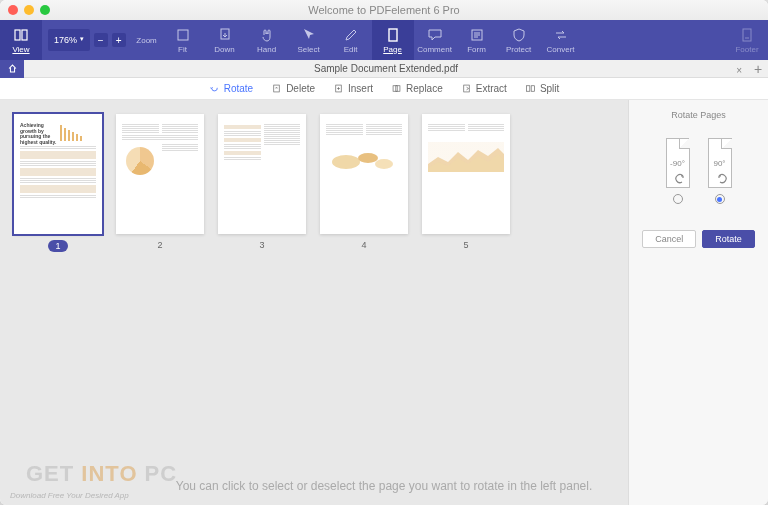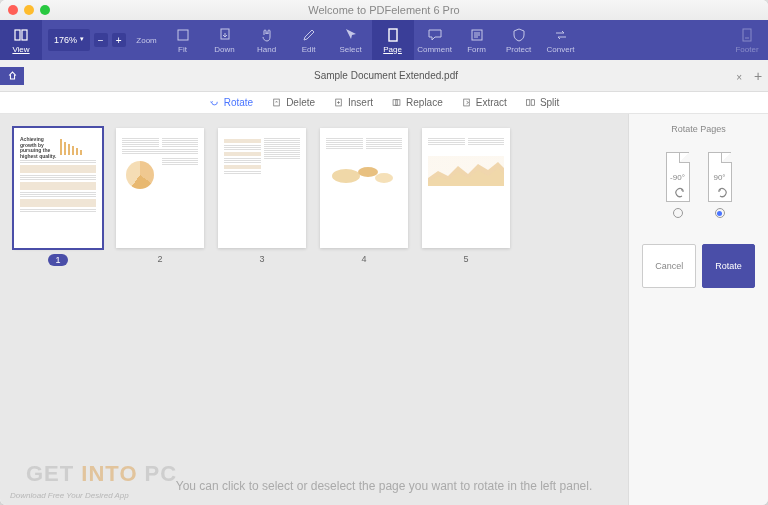--- a/index.html
+++ b/index.html
@@ -11,21 +11,21 @@
 .dot.r { background: #ff5f57; } .dot.y { background: #febc2e; } .dot.g { background: #28c840; }
 .title { position: absolute; left: 50%; transform: translateX(-50%); }
 .toolbar { height: 40px; background: #4a4ea8; display: flex; align-items: stretch; color: #c5c7e8; font-size: 8px; }
 .tool { width: 42px; display: flex; flex-direction: column; align-items: center; justify-content: center; gap: 2px; cursor: pointer; }
 .tool.active { background: #3a3e98; color: #fff; text-decoration: underline; }
 .tool svg { width: 16px; height: 16px; }
 .zoom-box { display: flex; align-items: center; gap: 4px; padding: 0 6px; }
 .zoom-val { background: #3a3e98; color: #fff; font-size: 9px; padding: 6px 6px; border-radius: 2px; display: flex; align-items: flex-start; gap: 3px; }
 .zoom-btn { width: 14px; height: 14px; background: #3a3e98; color: #fff; font-size: 10px; display: flex; align-items: center; justify-content: center; border-radius: 2px; cursor: pointer; }
 .spacer { flex: 1; }
-.tabbar { height: 32px; background: #f0f0f0; border-bottom: 1px solid #ddd; display: flex; align-items: center; font-size: 10px; color: #555; }
+.tabbar { height: 18px; background: #f0f0f0; border-bottom: 1px solid #ddd; display: flex; align-items: center; font-size: 10px; color: #555; }
 .home-icon { width: 24px; height: 18px; background: #4a4ea8; display: flex; align-items: center; justify-content: center; color: #fff; }
 .tab { flex: 1; text-align: center; position: relative; }
 .tab-close { position: absolute; right: 6px; top: 2px; color: #888; cursor: pointer; }
 .tab-add { width: 20px; text-align: center; cursor: pointer; color: #888; font-size: 14px; }
 .subbar { height: 22px; background: #fff; border-bottom: 1px solid #e5e5e5; display: flex; align-items: center; justify-content: center; gap: 18px; font-size: 10px; color: #666; }
 .sub { display: flex; align-items: center; gap: 4px; cursor: pointer; }
 .sub.active { color: #4a75ff; }
 .sub svg { width: 11px; height: 11px; }
 .content { flex: 1; display: flex; background: #e8e8e8; }
 .pages { flex: 1; padding: 14px; display: flex; gap: 14px; align-items: flex-start; }
@@ -37,21 +37,21 @@
 .sidebar { width: 140px; background: #f7f7f7; border-left: 1px solid #ddd; display: flex; flex-direction: column; align-items: center; padding: 10px 8px; font-size: 9px; color: #888; }
 .sidebar-title { margin-bottom: 18px; }
 .rotate-opts { display: flex; gap: 18px; margin-bottom: 10px; }
 .rot { display: flex; flex-direction: column; align-items: center; gap: 6px; }
 .rot-box { width: 24px; height: 50px; border: 1px solid #bbb; background: #fff; position: relative; display: flex; align-items: center; justify-content: center; font-size: 8px; color: #888; }
 .rot-box::before { content: ""; position: absolute; top: -1px; right: -1px; width: 10px; height: 10px; background: linear-gradient(135deg, transparent 50%, #f7f7f7 50%); border-left: 1px solid #bbb; border-bottom: 1px solid #bbb; }
 .rot-arr { position: absolute; bottom: 3px; right: 3px; width: 12px; height: 12px; }
 .radio { width: 10px; height: 10px; border: 1px solid #999; border-radius: 50%; display: flex; align-items: center; justify-content: center; }
 .radio.on::after { content: ""; width: 5px; height: 5px; background: #4a75ff; border-radius: 50%; }
 .btns { display: flex; gap: 6px; margin-top: 16px; }
-.btn { font-size: 9px; padding: 16px 12px; border: 1px solid #ccc; background: #fff; cursor: pointer; border-radius: 2px; }
+.btn { font-size: 9px; padding: 3px 12px; border: 1px solid #ccc; background: #fff; cursor: pointer; border-radius: 2px; }
 .btn.primary { background: #4a4ea8; color: #fff; border-color: #4a4ea8; }
 .hint { position: absolute; bottom: 10px; left: 8px; right: 8px; font-size: 12px; color: #aaa; text-align: center; line-height: 1.3; }
 .watermark { position: absolute; left: 10px; bottom: 18px; font-size: 22px; font-weight: 700; color: rgba(180,180,180,0.5); letter-spacing: 1px; margin-left: 16px; }
 .wm2 { color: rgba(220,160,80,0.5); }
 .wmsub { position: absolute; left: 10px; bottom: 5px; font-size: 8px; color: rgba(150,150,150,0.6); font-style: italic; text-align: center; }
 .line { height: 1px; background: #ddd; margin: 1px 0; }
 .blk { height: 8px; background: #f0e5d5; margin: 2px 0; }
 .p1-title { font-size: 5px; font-weight: 600; color: #444; line-height: 1.1; }
 .cols { display: flex; gap: 3px; margin-top: 3px; }
 .col { flex: 1; }
@@ -107,30 +107,30 @@
         </svg>
         <span>Down</span>
       </div>
     <div class="tool">
         <svg viewBox="0 0 16 16" fill="none" stroke="currentColor">
           <path d="M5 8V4a1 1 0 012 0v3a1 1 0 012 0V4a1 1 0 012 0v6c0 2-1 4-3 4s-4-2-4-4"></path>
         </svg>
         <span>Hand</span>
       </div>
     <div class="tool">
-        <svg viewBox="0 0 16 16" fill="none" stroke="currentColor">
-          <path d="M3 13l1-3 7-7 2 2-7 7z"></path>
-        </svg>
-        <span>Edit</span>
-      </div>
-    <div class="tool">
         <svg viewBox="0 0 16 16" fill="currentColor">
           <path d="M3 2l10 5-4 1-1 4z"></path>
         </svg>
         <span>Select</span>
+      </div>
+    <div class="tool">
+        <svg viewBox="0 0 16 16" fill="none" stroke="currentColor">
+          <path d="M3 13l1-3 7-7 2 2-7 7z"></path>
+        </svg>
+        <span>Edit</span>
       </div>
     <div class="tool active">
         <svg viewBox="0 0 16 16" fill="none" stroke="currentColor" stroke-width="1.4">
           <rect x="4" y="2" width="8" height="12"></rect>
         </svg>
         <span>Page</span>
       </div>
     <div class="tool">
         <svg viewBox="0 0 16 16" fill="none" stroke="currentColor">
           <path d="M2 3h12v7H8l-3 3v-3H2z"></path>

